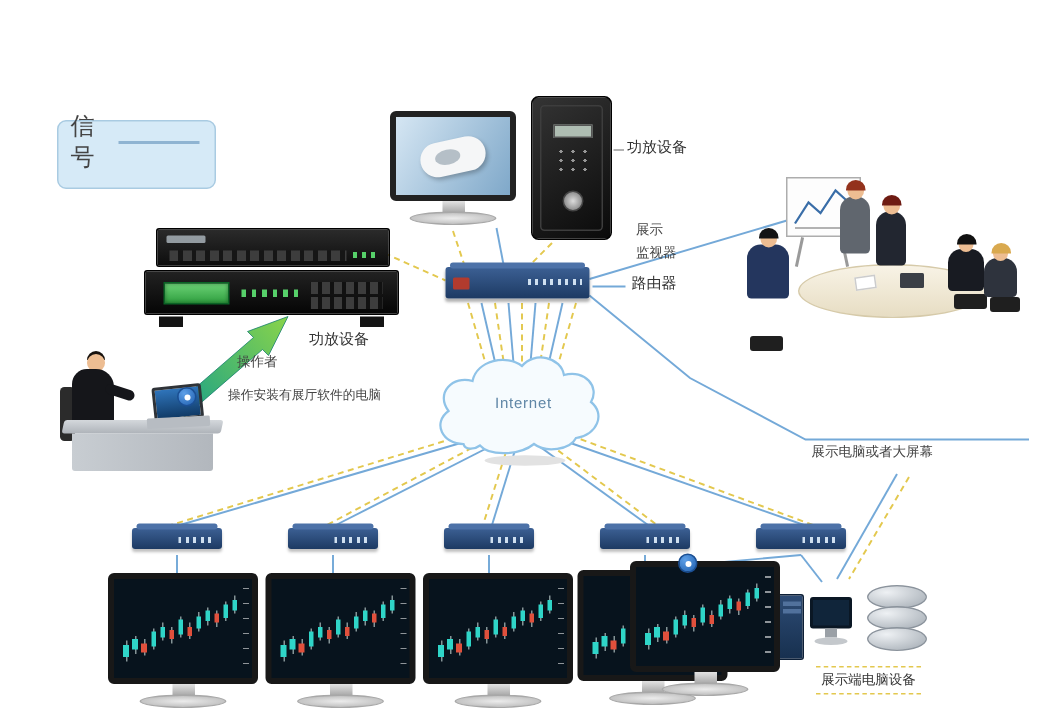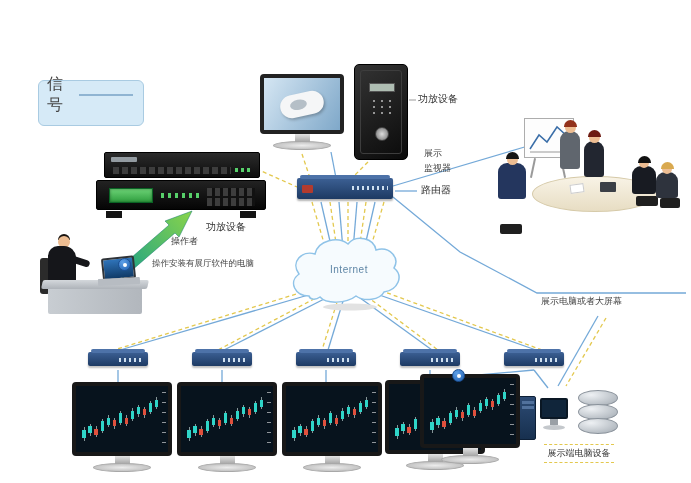--- a/index.html
+++ b/index.html
@@ -457,19 +457,19 @@
     <div class="disk" style="top:4px"></div>
     <div class="disk" style="top:18px"></div>
     <div class="disk" style="top:32px"></div>
   </div>
 
   <div class="lbl" style="left:418px;top:93px">功放设备</div>
   <div class="lbl small" style="left:424px;top:148px">展示</div>
   <div class="lbl small" style="left:424px;top:163px">监视器</div>
   <div class="lbl" style="left:421px;top:184px">路由器</div>
   <div class="lbl" style="left:206px;top:221px">功放设备</div>
-  <div class="lbl small" style="left:171px;top:236px">操作者</div>
+  <div class="lbl small" style="left:158px;top:236px">操作者</div>
   <div class="lbl small" style="left:152px;top:258px;font-size:8.5px">操作安装有展厅软件的电脑</div>
   <div class="lbl" style="left:318px;top:264px;width:62px;text-align:center;color:#5f86a6;letter-spacing:.5px;z-index:6">Internet</div>
   <div class="lbl small" style="left:541px;top:296px">展示电脑或者大屏幕</div>
   <div class="srvlbl">展示端电脑设备</div>
 
 </div>
 
 </body></html>

